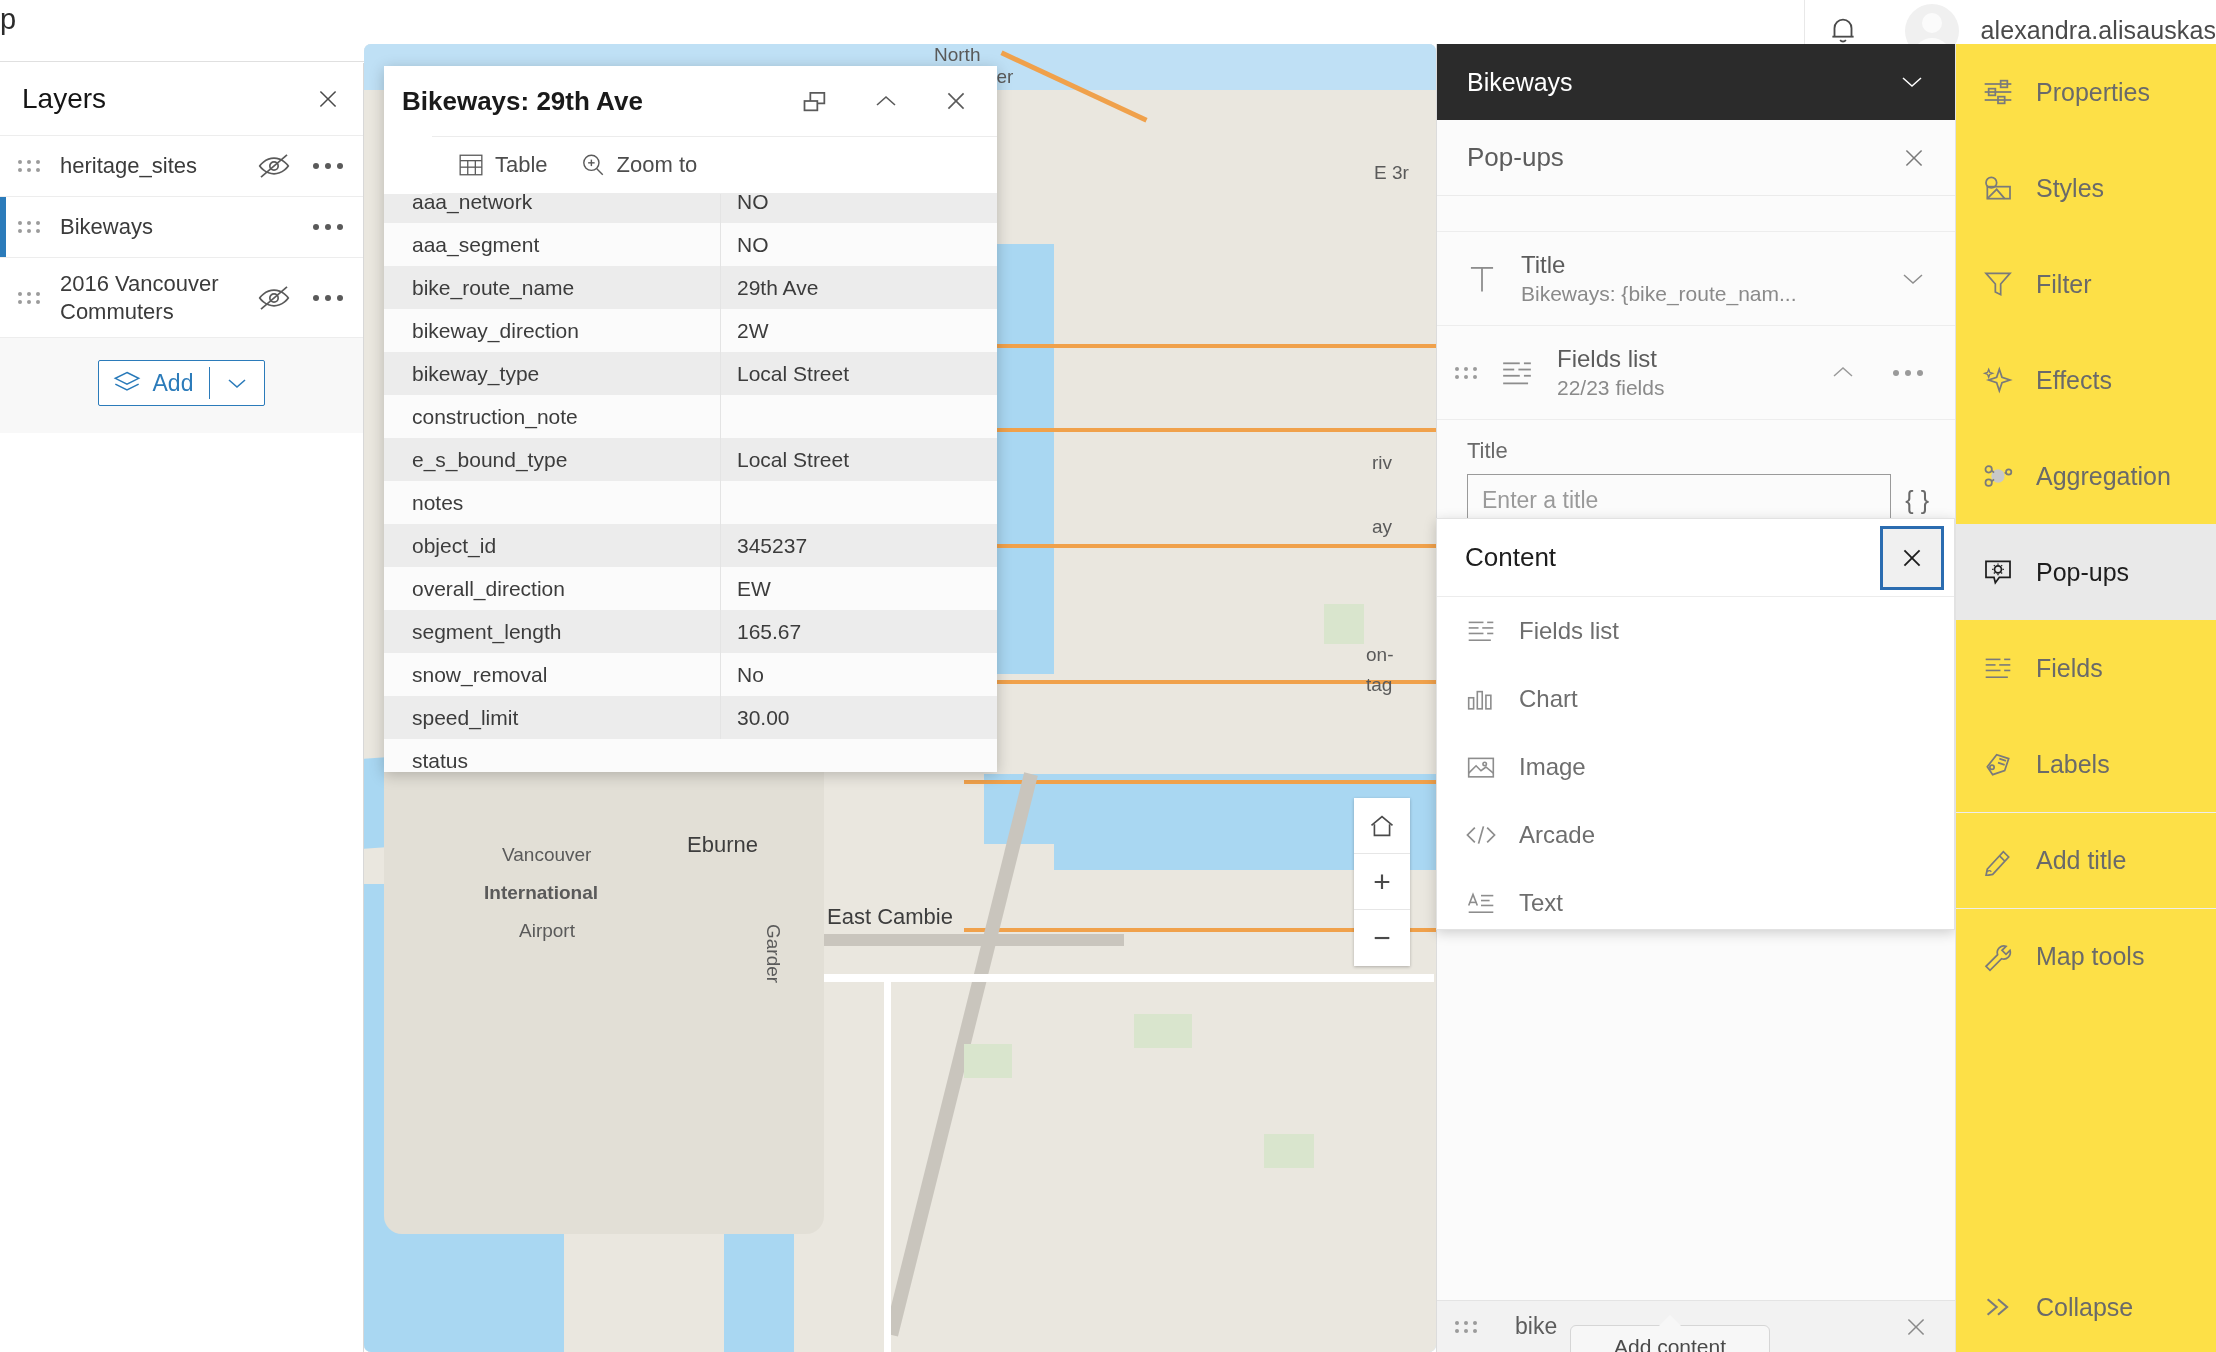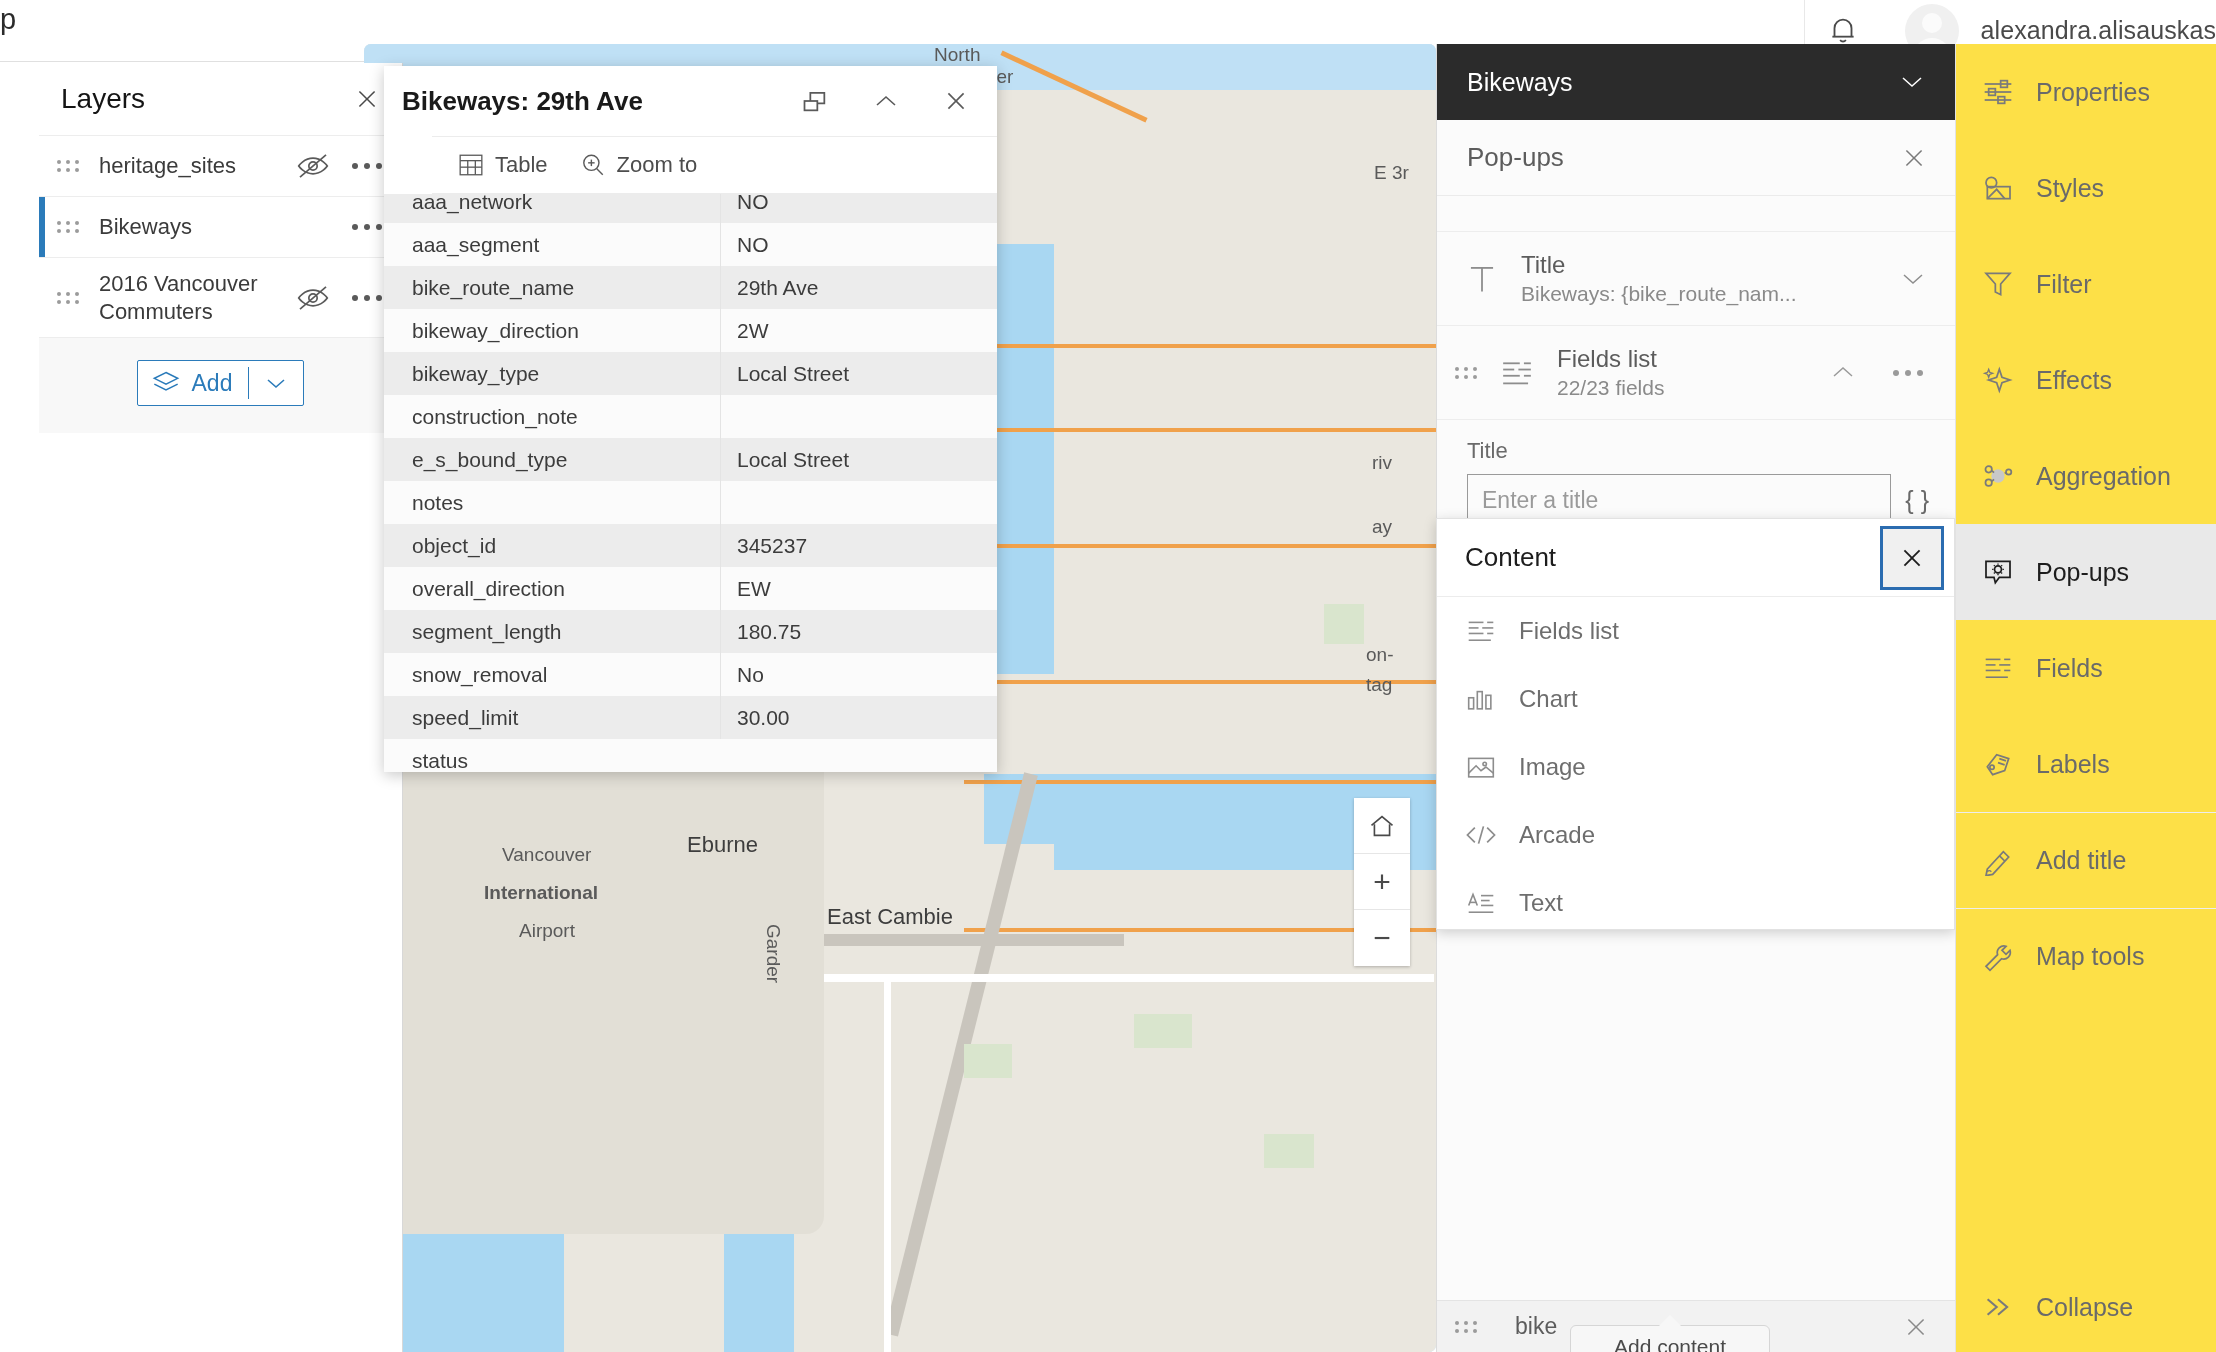--- a/index.html
+++ b/index.html
@@ -38,21 +38,21 @@
   }
   .avatar .head { position:absolute; left:50%; top:9px; transform:translateX(-50%);
     width:20px; height:20px; border-radius:50%; background:#fbfbfb; }
   .avatar .body { position:absolute; left:50%; bottom:-6px; transform:translateX(-50%);
     width:38px; height:26px; border-radius:19px 19px 0 0; background:#fbfbfb; }
   .username { margin-left: 22px; font-size: 25px; color: #4a4a4a; letter-spacing: .1px; }
 
   
   .layers-panel {
     position: absolute; left: 0px; top: 63px; width: 364px; height: 1289px;
-    background: #ffffff; border-right: 1px solid #d8d8d8; margin-left: 39px;
+    background: #ffffff; border-right: 1px solid #d8d8d8;
   }
   .layers-header {
     height: 73px; display: flex; align-items: center; justify-content: space-between;
     padding: 0 22px 0 22px; border-bottom: 1px solid #ededed;
   }
   .layers-title { font-size: 28px; color: #151515; font-weight: 400; }
   .icon-x { color:#4a4a4a; font-size: 26px; line-height: 1; cursor: default; }
 
   .layer-row {
     position: relative; display: flex; align-items: center;
@@ -492,21 +492,21 @@
           <div class="prow alt">
             <div class="pkey">object_id</div>
             <div class="pval">345237</div>
           </div>
           <div class="prow norm">
             <div class="pkey">overall_direction</div>
             <div class="pval">EW</div>
           </div>
           <div class="prow alt">
             <div class="pkey">segment_length</div>
-            <div class="pval">180.75</div>
+            <div class="pval">165.67</div>
           </div>
           <div class="prow norm">
             <div class="pkey">snow_removal</div>
             <div class="pval">No</div>
           </div>
           <div class="prow alt">
             <div class="pkey">speed_limit</div>
             <div class="pval">30.00</div>
           </div>
           <div class="prow norm">

